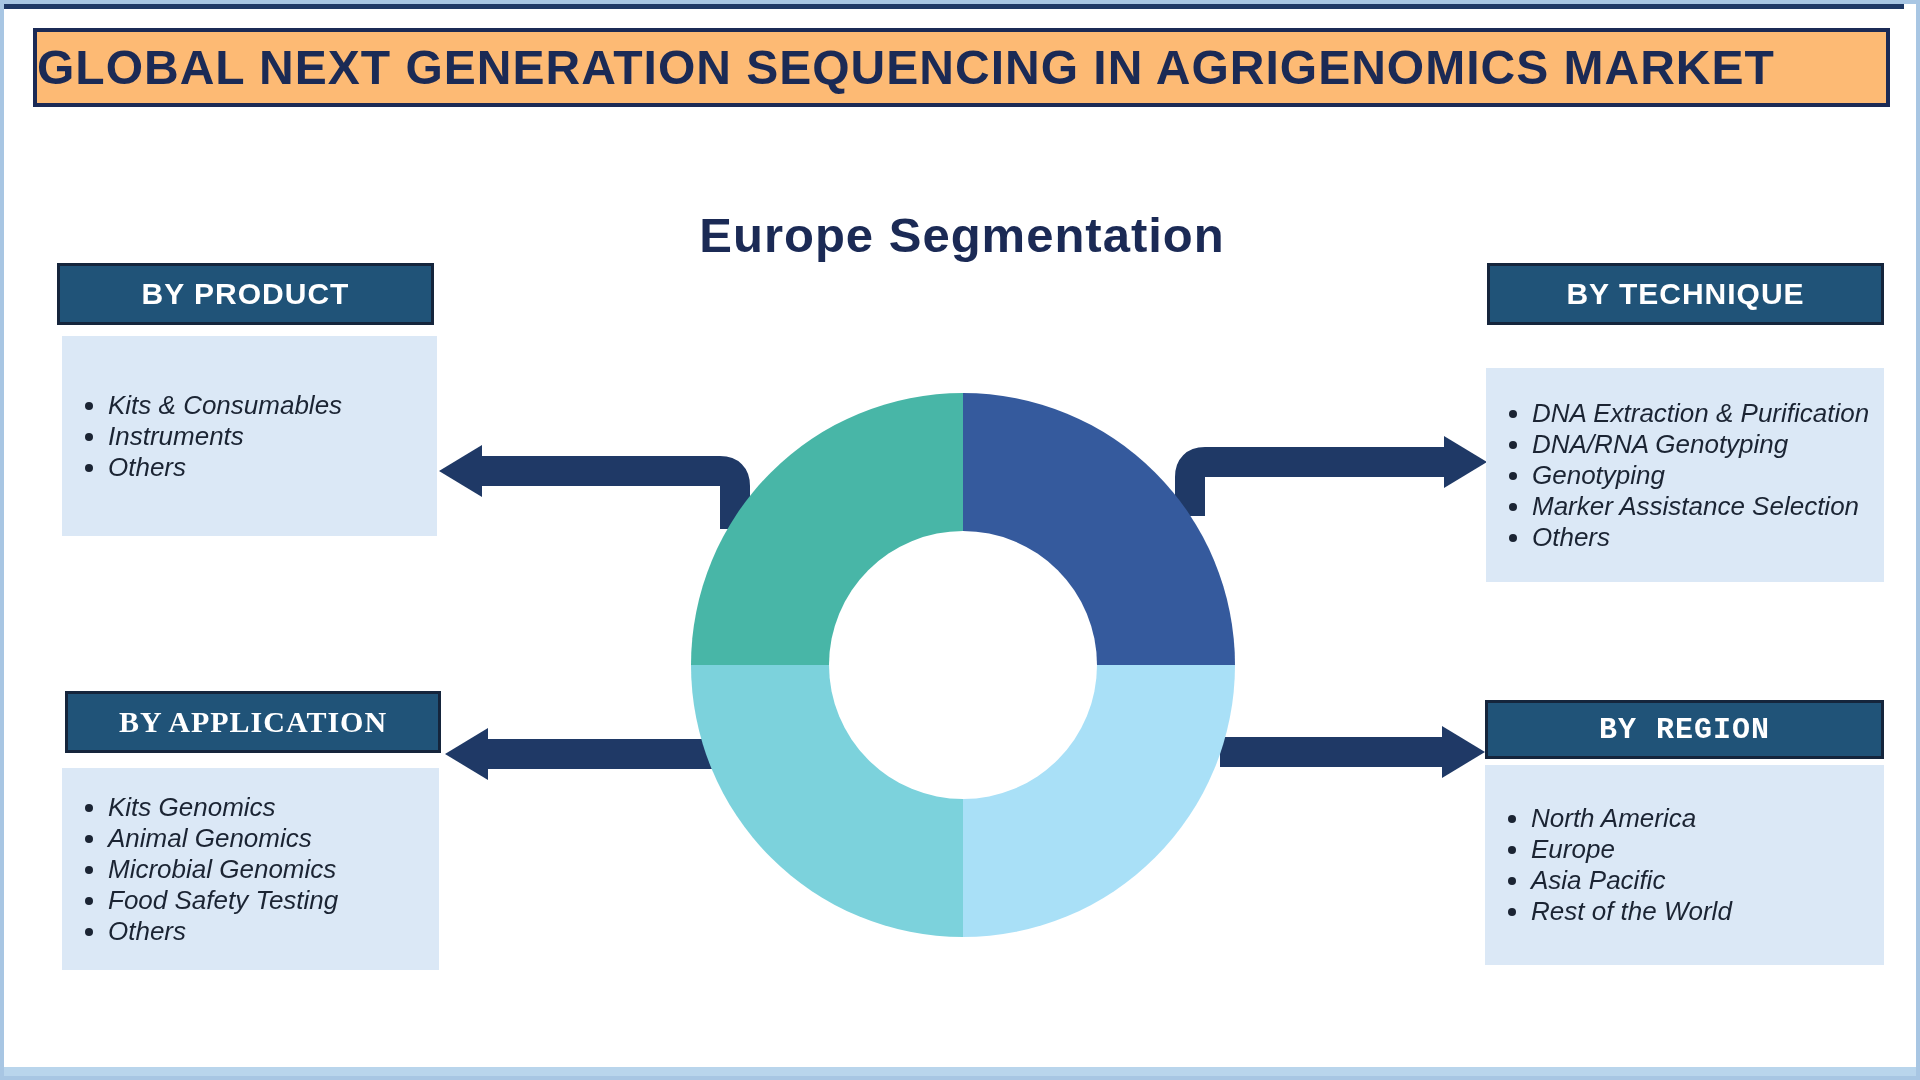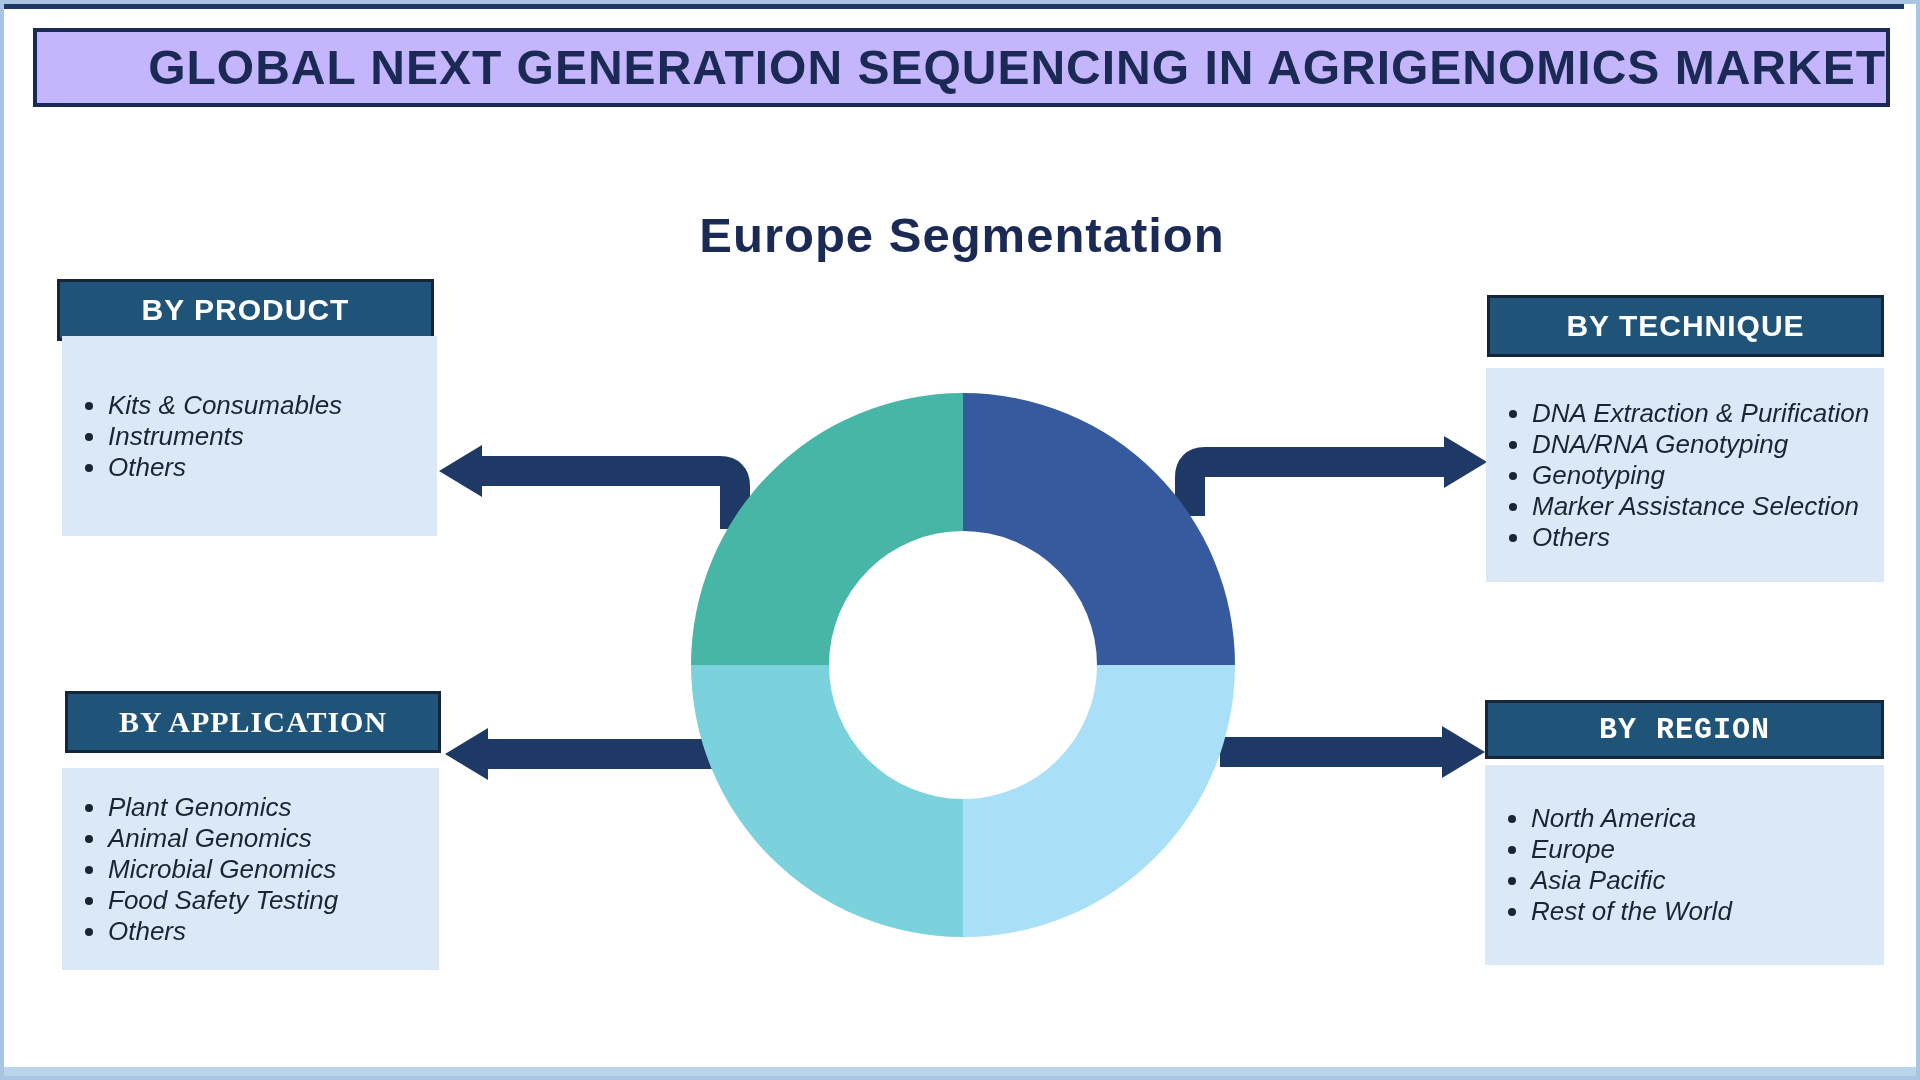--- a/index.html
+++ b/index.html
@@ -23,22 +23,22 @@
     font-family:"Liberation Sans", sans-serif;
   }
   .top-strip{
     position:absolute;top:0;left:0;right:12px;height:5px;
     background:var(--navy);
   }
   .title-box{
     position:absolute;left:29px;top:24px;width:1857px;height:79px;
     box-sizing:border-box;
     border:4px solid var(--title-navy);
-    background:#c4b5fd;
-    display:flex;align-items:center;justify-content:flex-end;
+    background:#fdba74;
+    display:flex;align-items:center;justify-content:flex-start;
   }
   .title-box h1{
     margin:0;
     font-size:48px;font-weight:bold;letter-spacing:1px;
     color:var(--title-navy);
     white-space:nowrap;
   }
   .section-heading{
     position:absolute;left:0;top:203px;width:1916px;
     text-align:center;
@@ -79,23 +79,23 @@
   .sec-list ul{
     margin:0;padding:0 10px 0 46px;
     list-style:disc;
   }
   .sec-list li{
     font-size:26px;line-height:31px;font-style:italic;
     color:var(--text-dark);
     white-space:nowrap;
   }
   
-  .hdr-product    {left:53px;  top:275px; width:377px; height:62px;}
+  .hdr-product    {left:53px;  top:259px; width:377px; height:62px;}
   .lst-product    {left:58px;  top:332px; width:375px; height:200px;}
-  .hdr-technique  {left:1483px;top:259px; width:397px; height:62px;margin-top:32px;}
+  .hdr-technique  {left:1483px;top:259px; width:397px; height:62px;}
   .lst-technique  {left:1482px;top:339px; width:398px; height:214px;margin-top:25px;}
   .hdr-application{left:61px;  top:687px; width:376px; height:62px;font-family:Liberation Serif, serif;}
   .lst-application{left:58px;  top:764px; width:377px; height:202px;}
   .hdr-region     {left:1481px;top:696px; width:399px; height:59px;font-family:Liberation Mono, monospace;}
   .lst-region     {left:1481px;top:761px; width:399px; height:200px;}
   .bottom-band{
     position:absolute;left:0;right:0;bottom:0;height:9px;
     background:var(--band);
   }
 </style>
@@ -157,21 +157,21 @@
         <li>Marker Assistance Selection</li>
         <li>Others</li>
       </ul>
   </div>
 
   <div class="sec-header hdr-application">
     <span>BY APPLICATION</span>
   </div>
   <div class="sec-list lst-application">
     <ul>
-        <li>Plant Genomics</li>
+        <li>Kits Genomics</li>
         <li>Animal Genomics</li>
         <li>Microbial Genomics</li>
         <li>Food Safety Testing</li>
         <li>Others</li>
       </ul>
   </div>
 
   <div class="sec-header hdr-region">
     <span>BY REGION</span>
   </div>

